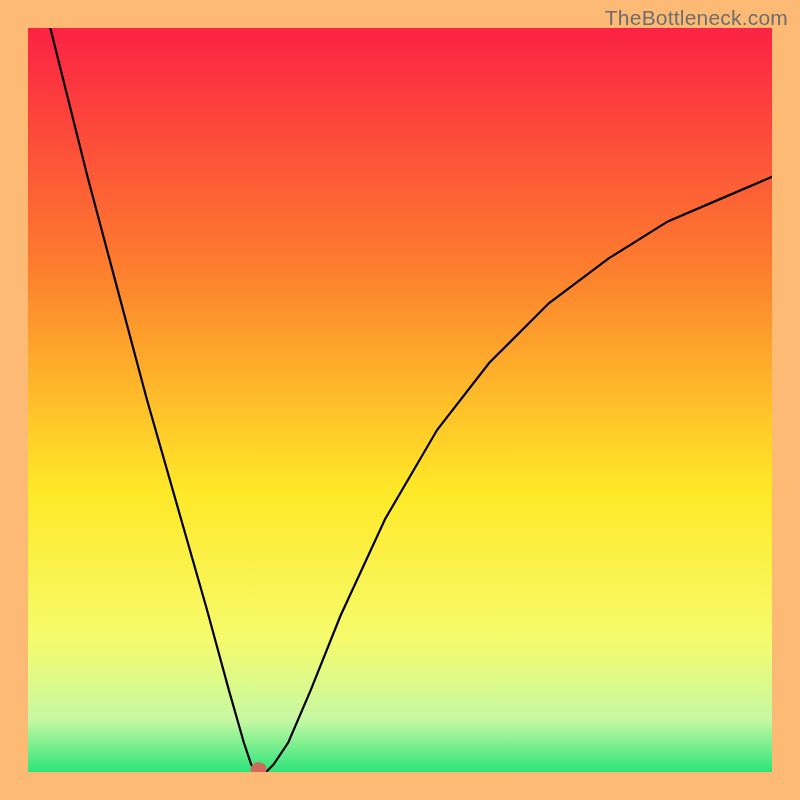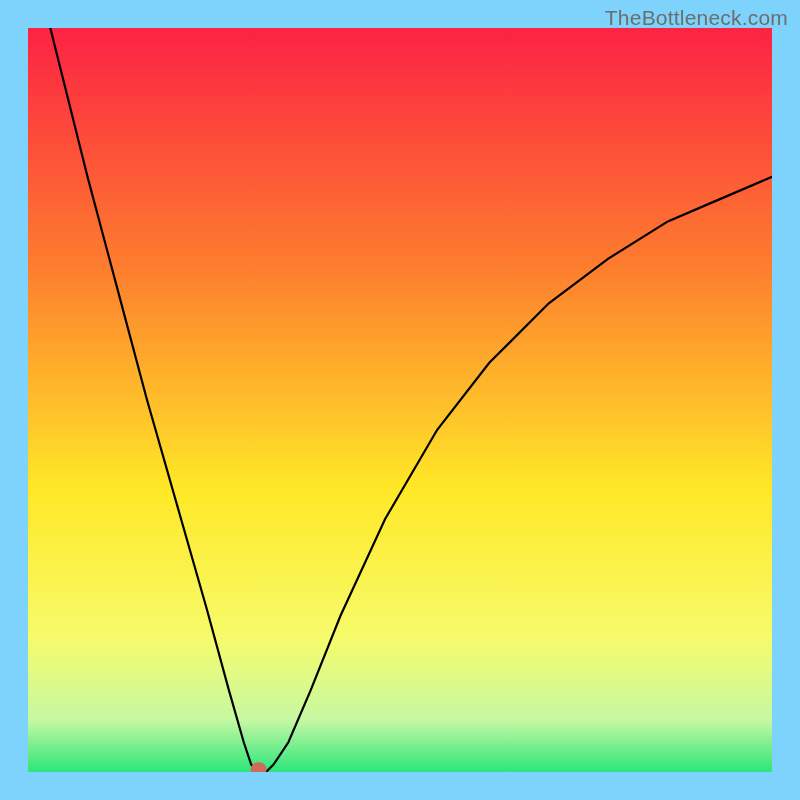--- a/index.html
+++ b/index.html
@@ -10,21 +10,21 @@
     background: #000;
     font-family: Arial, Helvetica, sans-serif;
     overflow: hidden;
   }
   .frame {
     position: absolute;
     top: 0;
     left: 0;
     width: 800px;
     height: 800px;
-    background: #7dd3fc;
+    background: #fdba74;
   }
   .plot-wrap {
     position: absolute;
     top: 28px;
     left: 28px;
     width: 744px;
     height: 744px;
   }
   svg {
     display: block;

